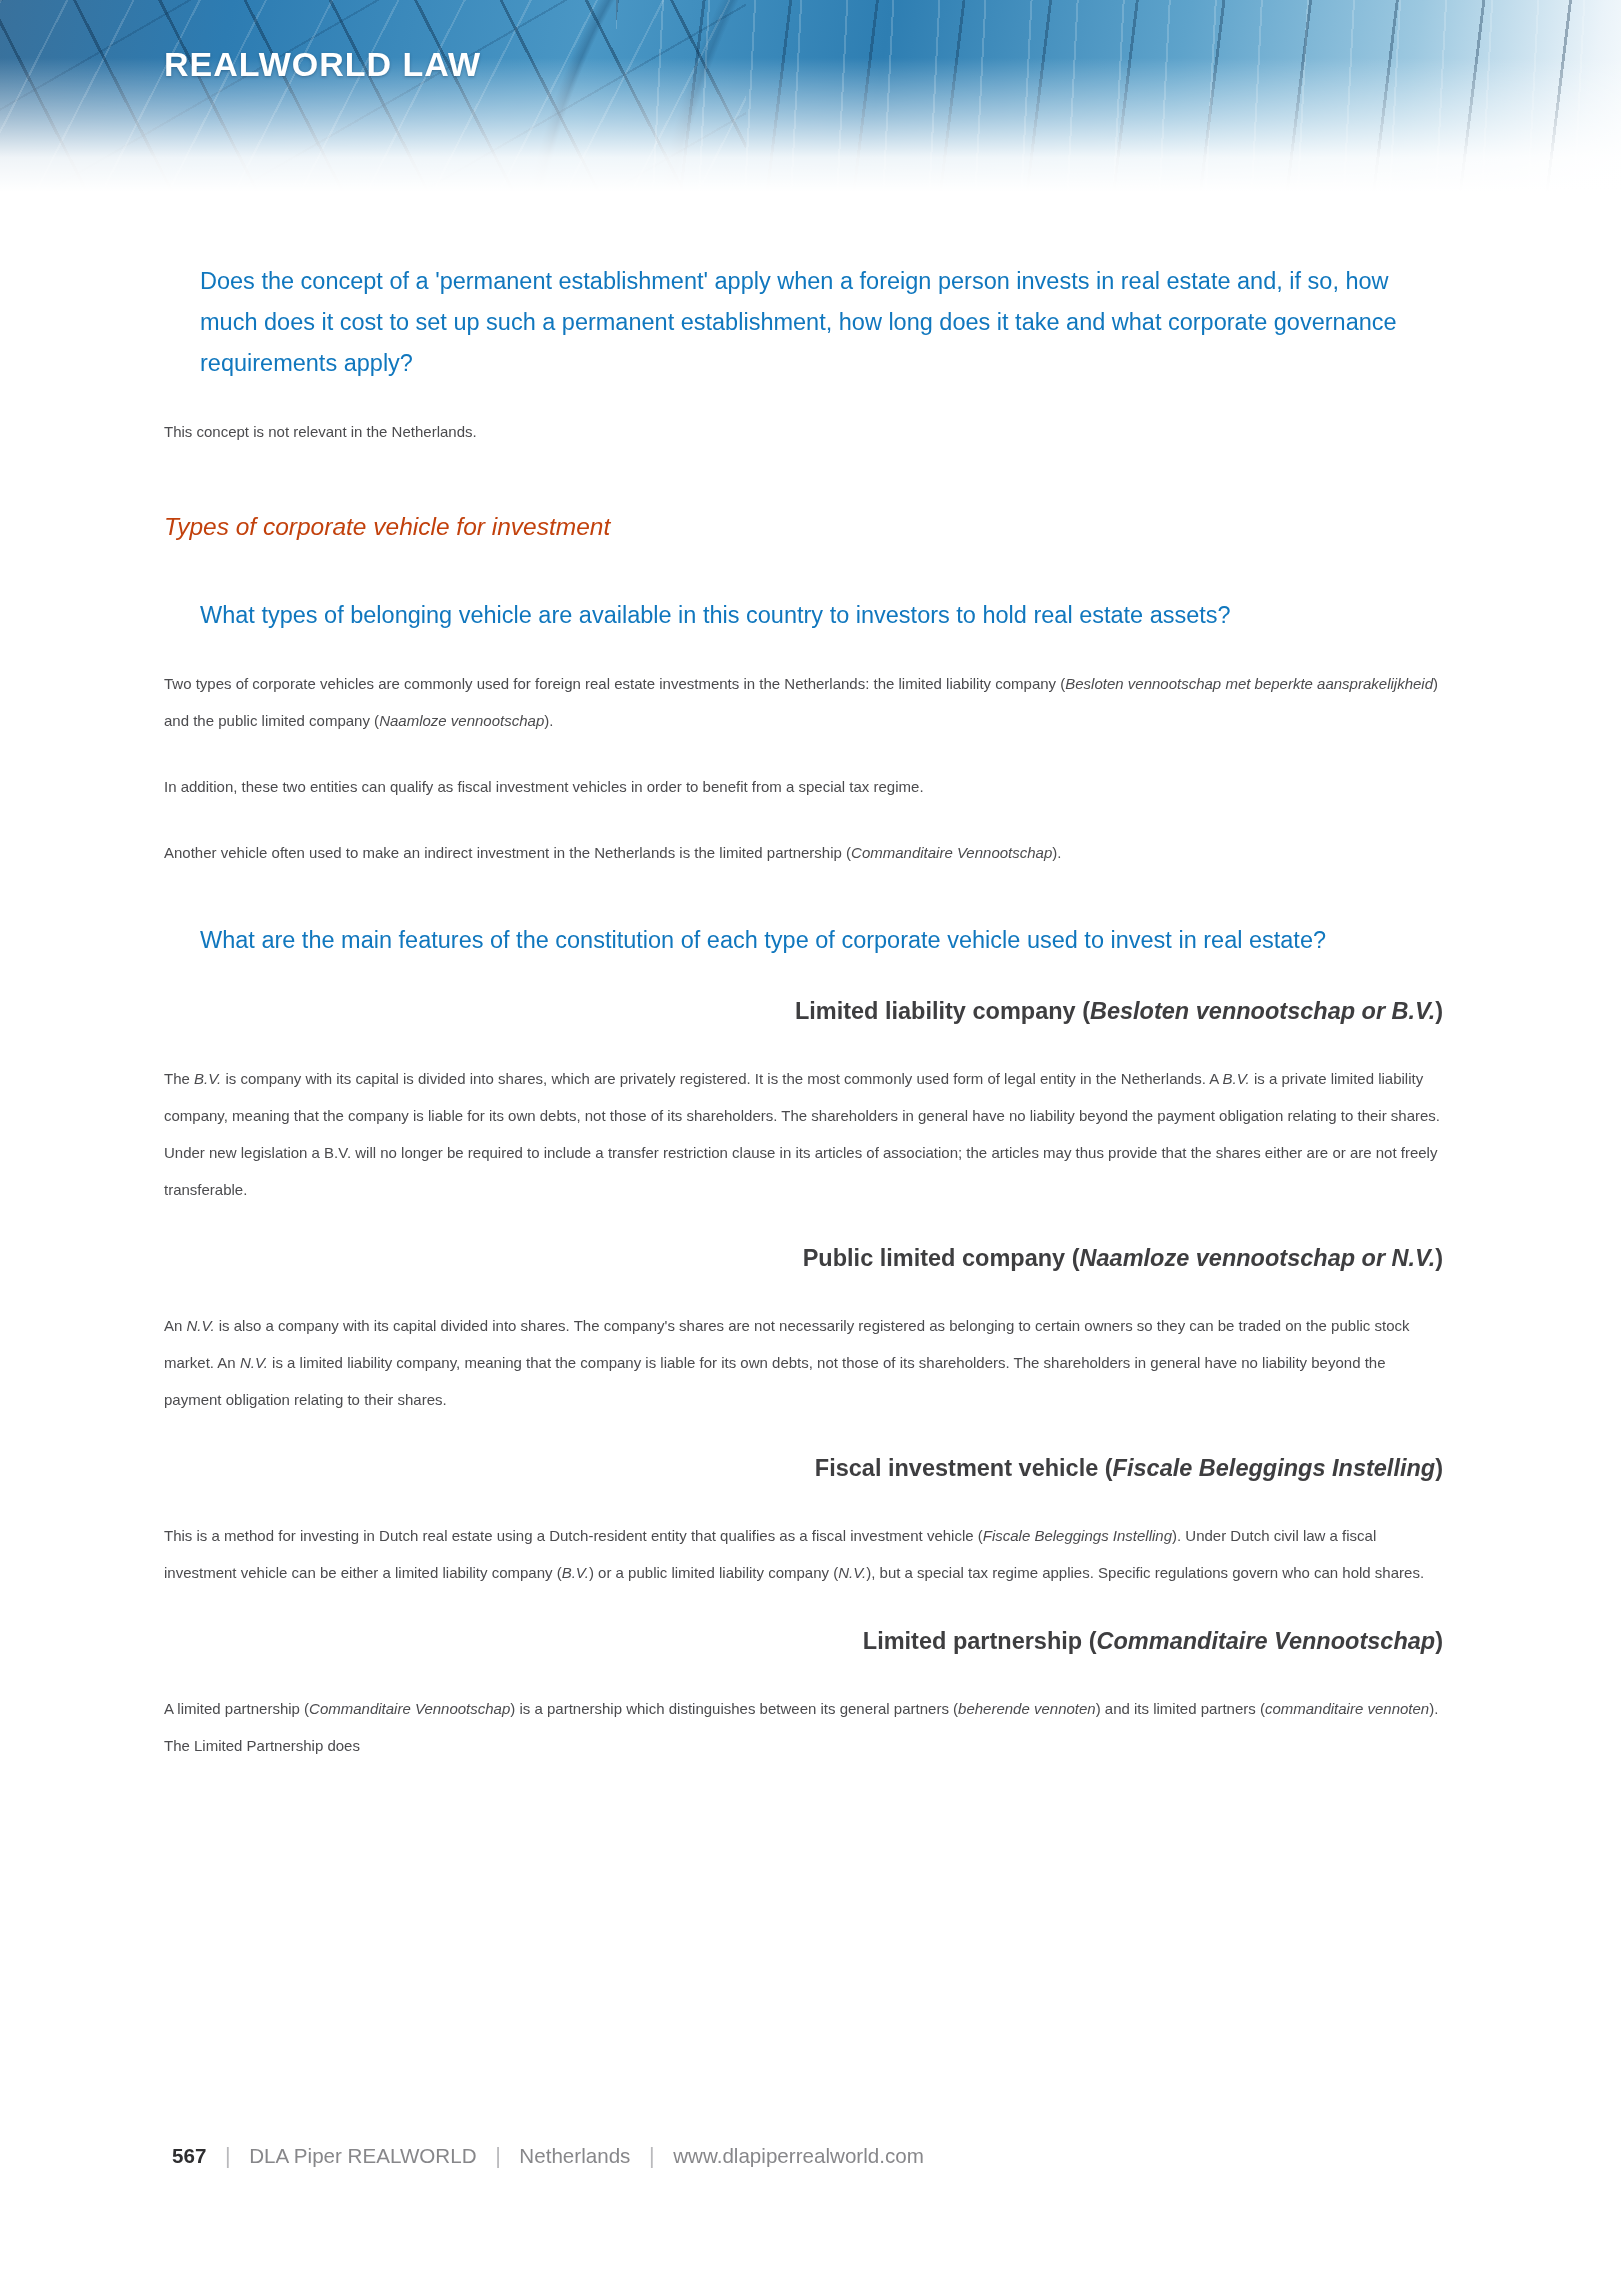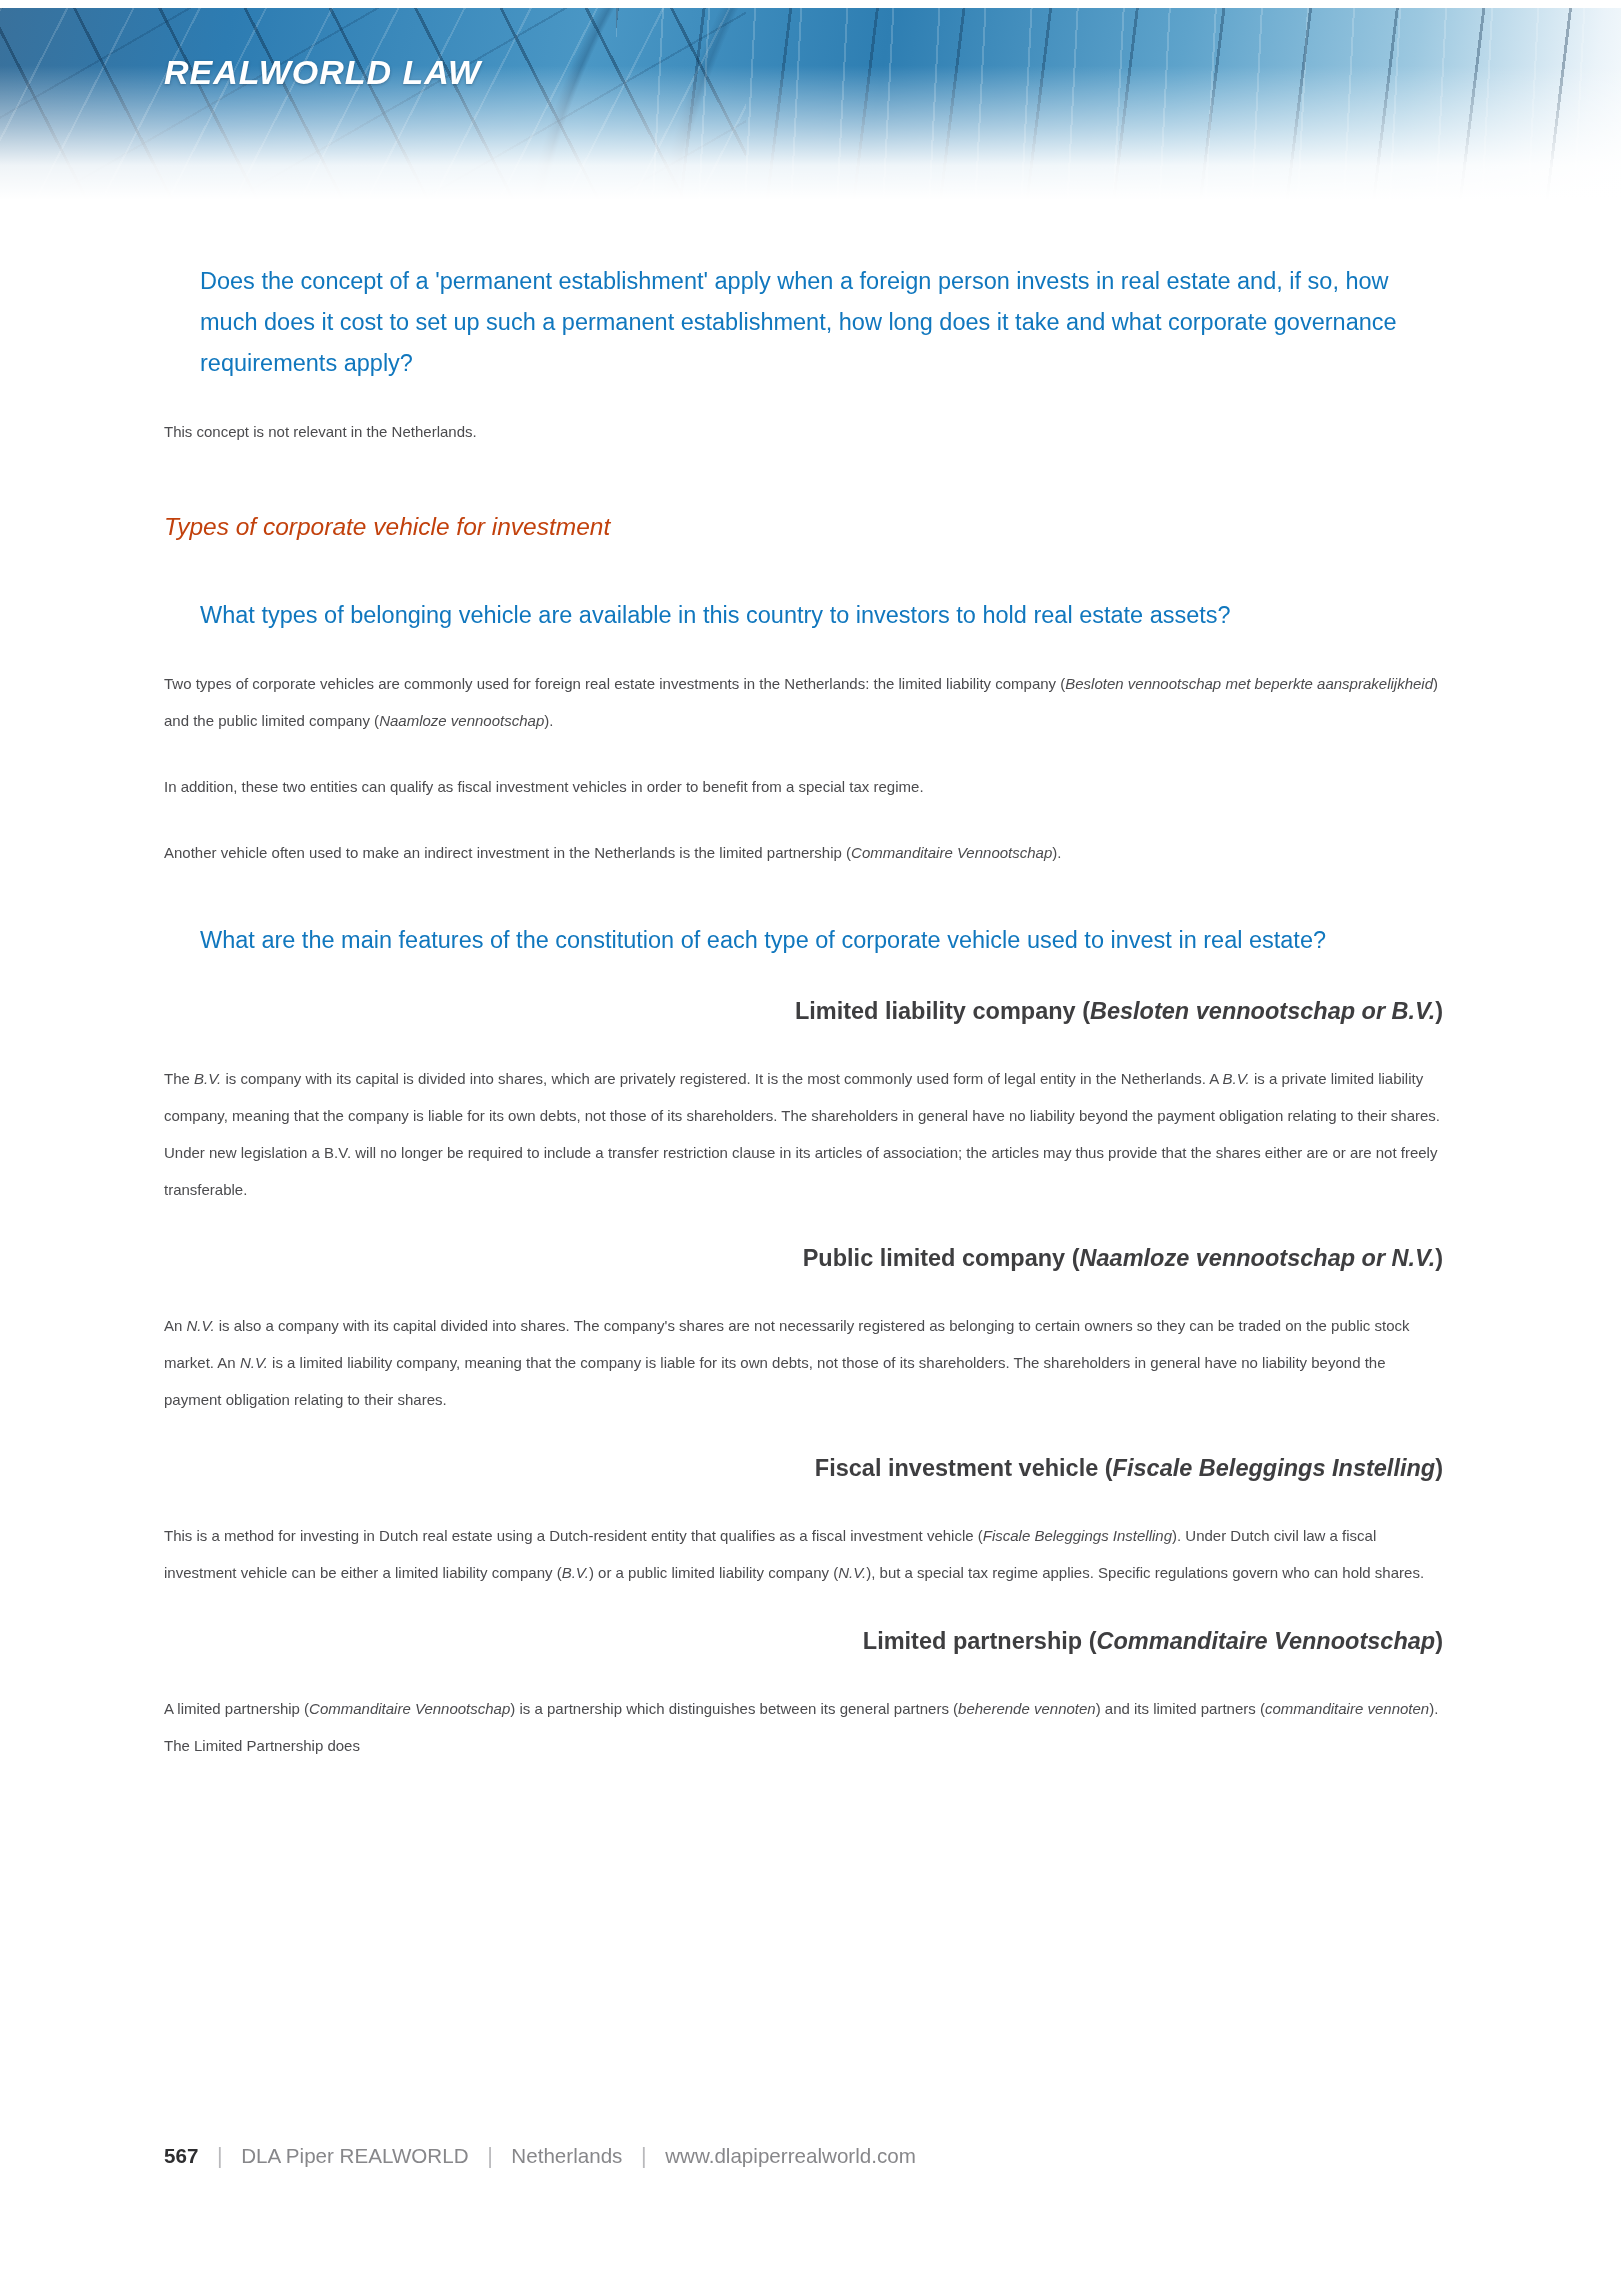--- a/index.html
+++ b/index.html
@@ -7,21 +7,21 @@
   .page {
     position: relative;
     width: 1621px;
     height: 2293px;
     background: #ffffff;
     font-family: "Liberation Sans", sans-serif;
     overflow: hidden;
   }
 
   
-  .banner { position: absolute; top: 8px; left: 0; width: 100%; height: 192px; overflow: hidden; font-style: italic; }
+  .banner { position: absolute; top: 0; left: 0; width: 100%; height: 192px; overflow: hidden; }
   .banner-base {
     position: absolute; inset: 0;
     background: linear-gradient(100deg,
       #39719c 0%, #2d7cb2 14%, #4a97c5 36%, #2e7eb2 54%,
       #5ea3cb 72%, #9cc8e0 86%, #eaf3f9 97%, #f7fbfd 100%);
   }
   .banner-panels-left {
     position: absolute; top: 0; bottom: 0; left: 0; width: 46%;
     background:
       repeating-linear-gradient(63deg,  rgba(8,34,60,0.40) 0 2.9px, rgba(0,0,0,0) 2.9px 76px),
@@ -67,21 +67,21 @@
     font-style: italic; font-weight: normal; margin-top: 57px;
   }
   .sub-heading {
     color: #3E3E40; font-size: 23.5px; line-height: 39px;
     font-weight: bold; margin-top: 31px; text-align: right;
   }
   em { font-style: italic; }
 
   
   footer {
-    position: absolute; left: 164px; top: 2143px;
+    position: absolute; left: 172px; top: 2143px;
     display: flex; align-items: baseline; gap: 18.6px;
     font-size: 20.6px; color: #87878A; white-space: nowrap;
   }
   .page-num { color: #2E2E30; font-weight: bold; }
   .sep { color: #B9B9BC; font-size: 21.6px; }
 </style>
 </head>
 <body>
 
 <div class="page">

